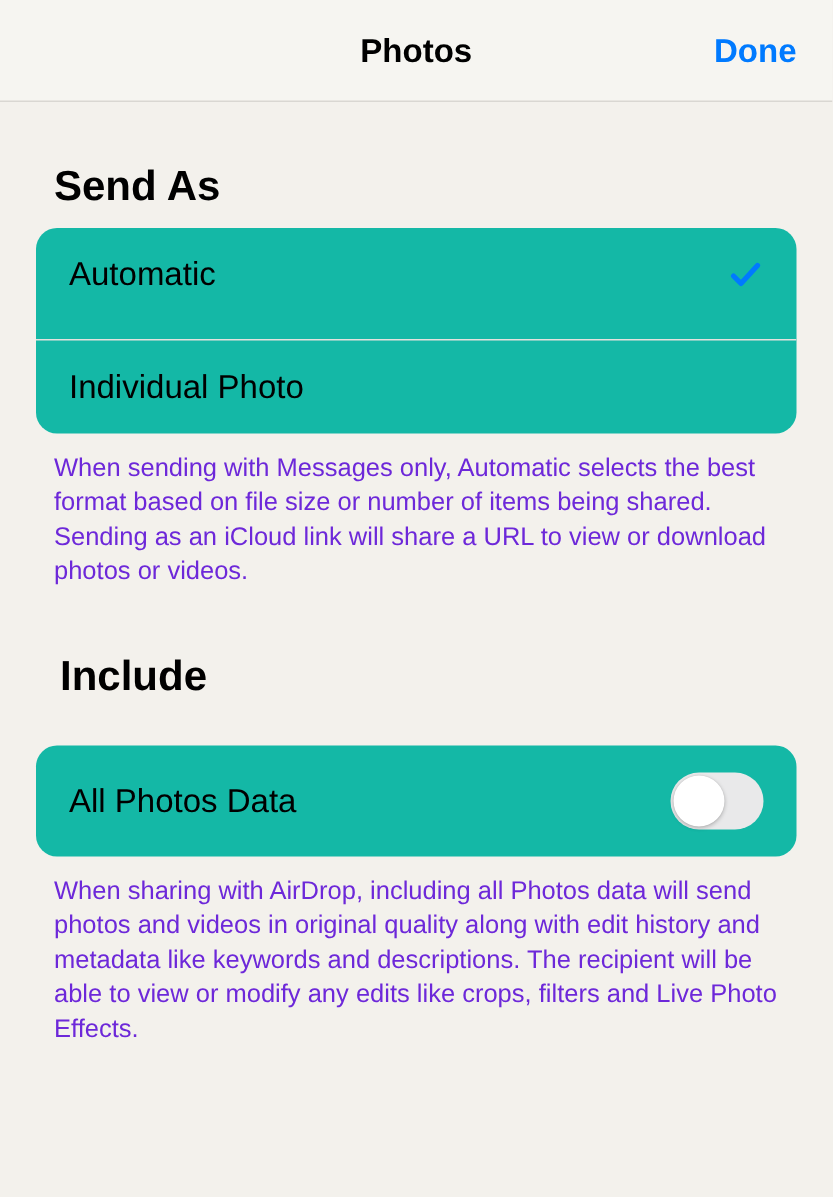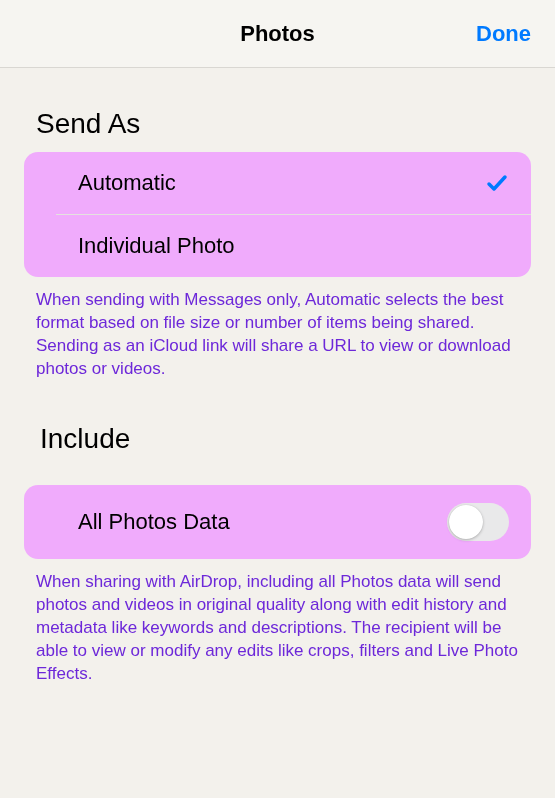--- a/index.html
+++ b/index.html
@@ -28,42 +28,41 @@
       position: absolute;
       right: 24px;
       color: #007aff;
       font-size: 22px;
       font-weight: 600;
       cursor: pointer;
     }
     .content { padding: 0 0 20px 0; }
     .section-header {
       font-size: 28px;
-      font-weight: 400;
+      font-weight: 700;
       padding: 40px 28px 12px 36px;
       color: #000;
     }
     .section-header.tight { padding-top: 42px; padding-left: 40px; }
     .group {
-      background: #f0abfc;
+      background: #14b8a6;
       border-radius: 14px;
       margin: 0 24px;
       overflow: hidden;
-      padding-left: 32px;
     }
     .row {
       display: flex;
       align-items: center;
       justify-content: space-between;
       padding: 18px 22px;
       font-size: 22px;
       min-height: 60px;
       cursor: pointer;
     }
-    .row + .row { border-top: 1px solid #e4e2de; }
+    .row + .row { border-top: 1px solid #e4e2de; margin-top: 12px; }
     .row-label { color: #000; }
     .checkmark-icon {
       width: 24px;
       height: 24px;
       flex-shrink: 0;
     }
     .checkmark-icon svg {
       width: 100%;
       height: 100%;
       stroke: #007aff;

